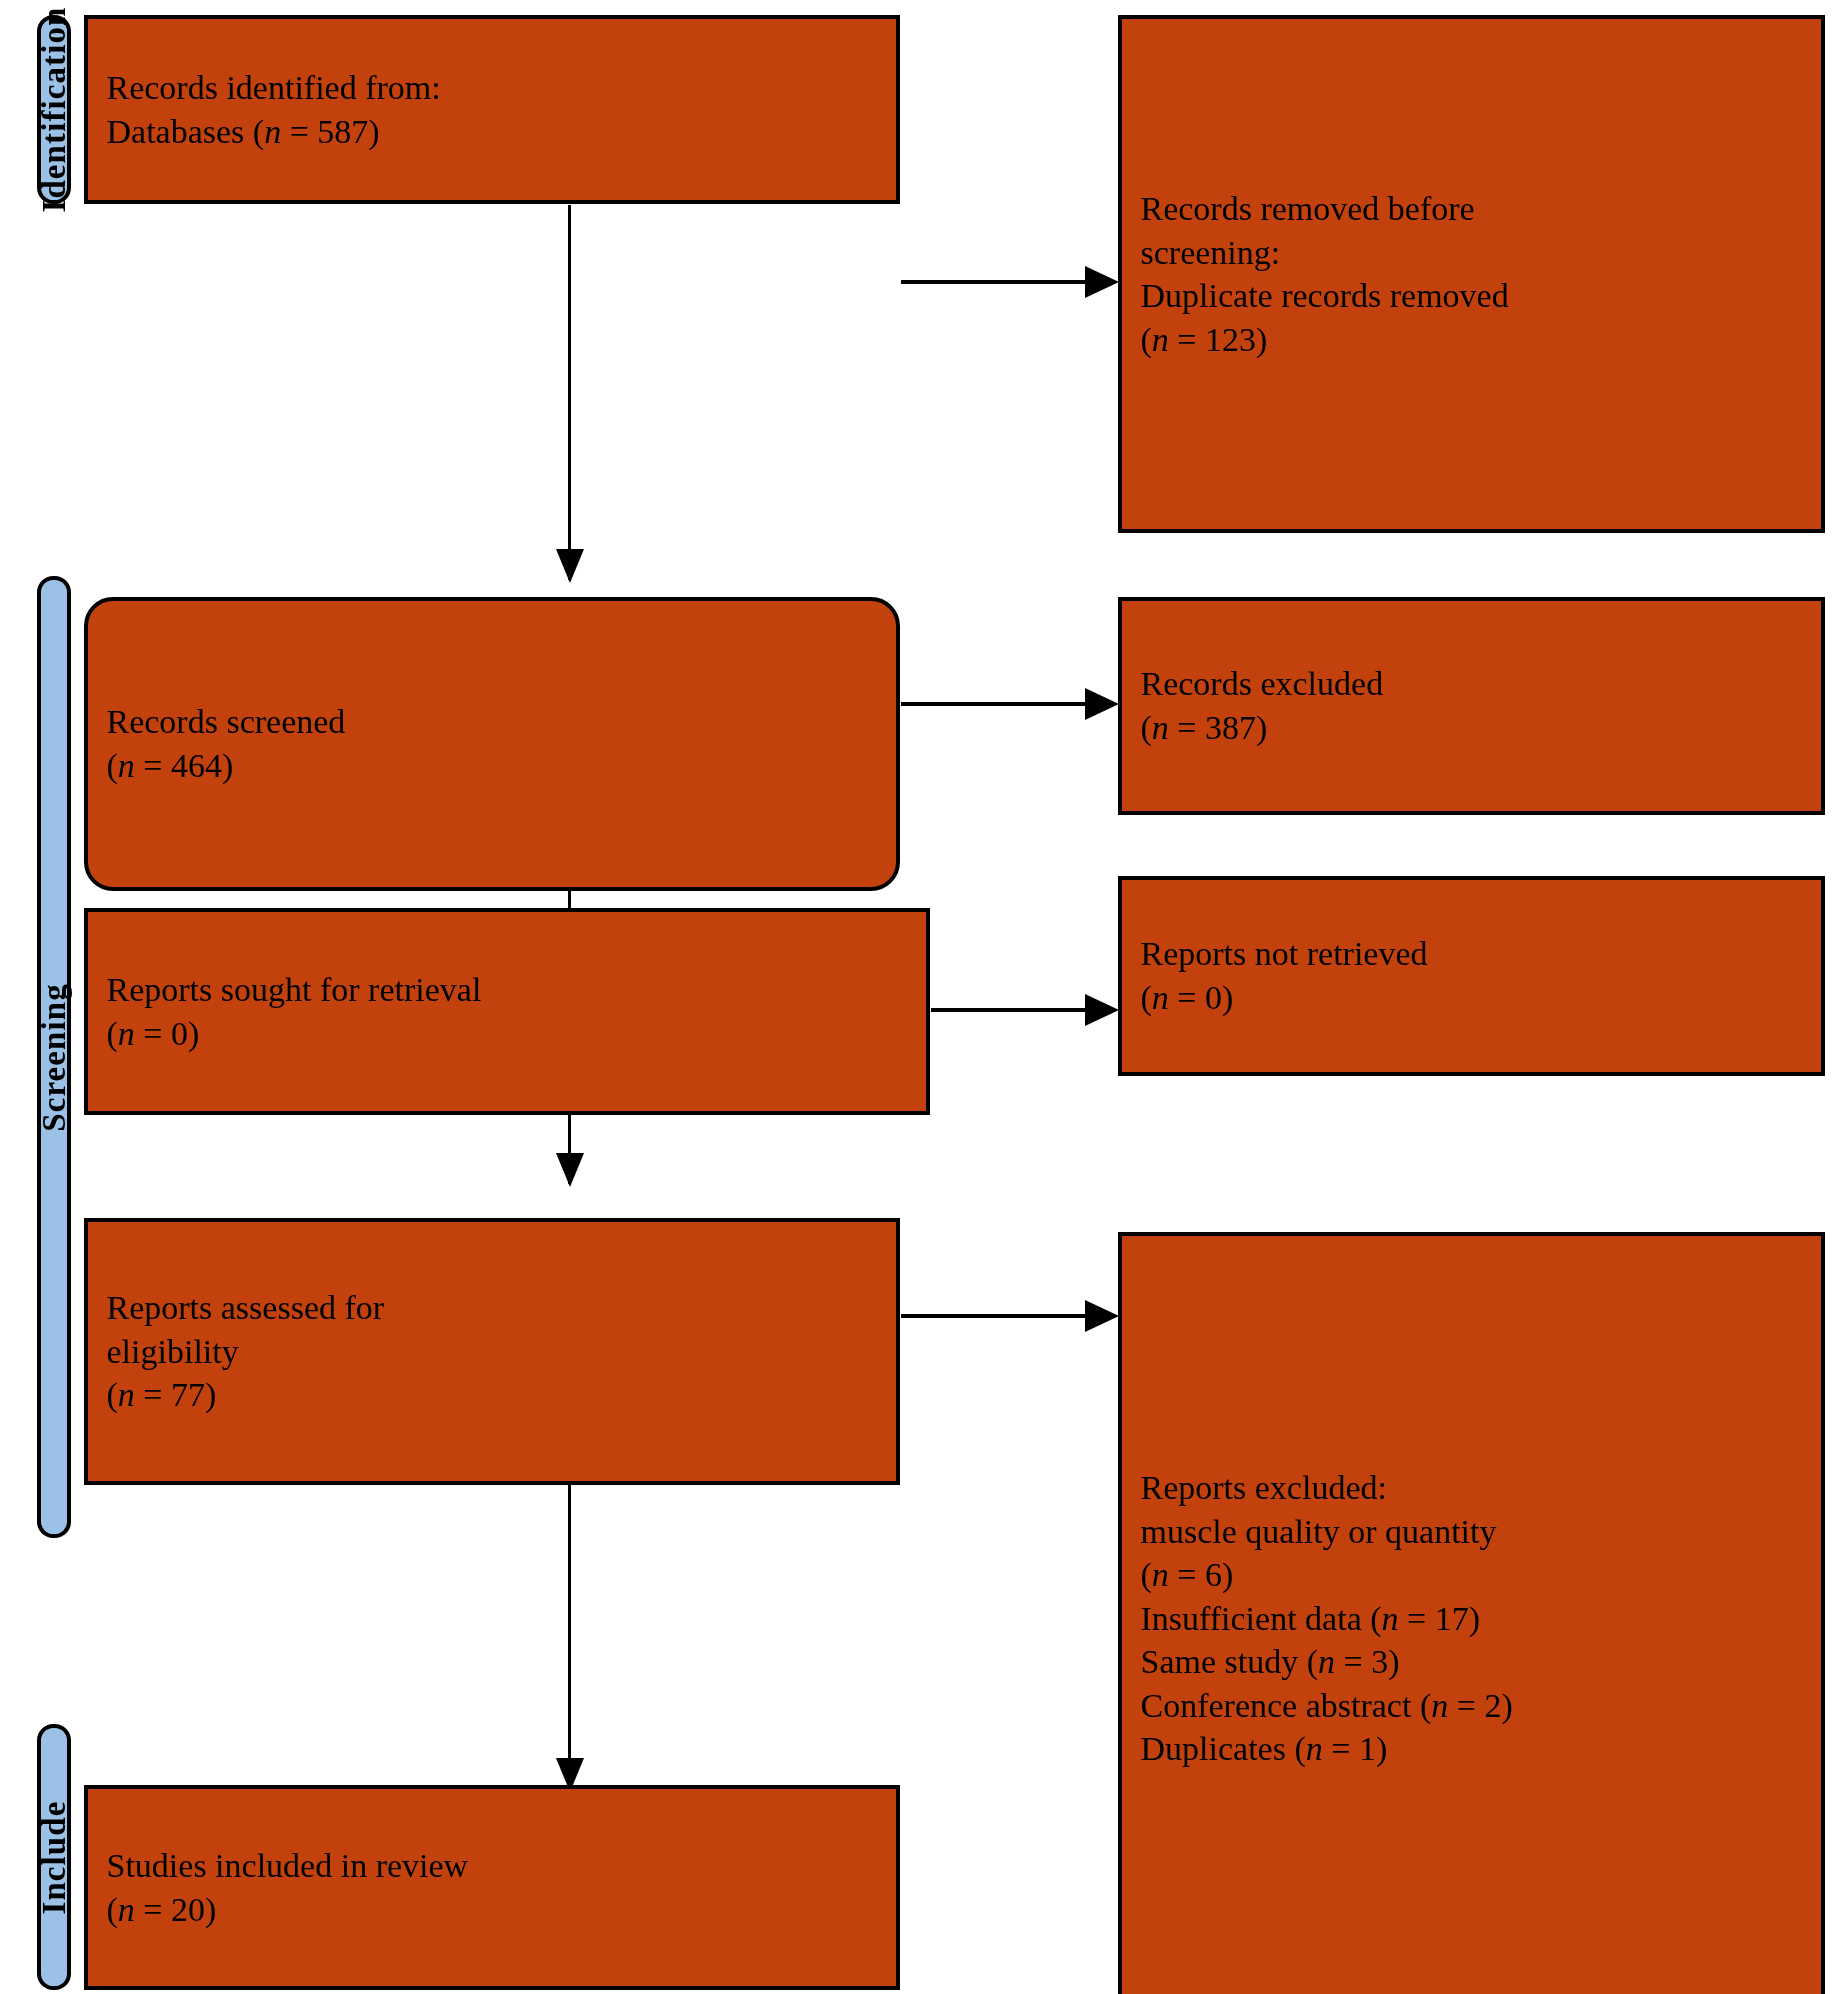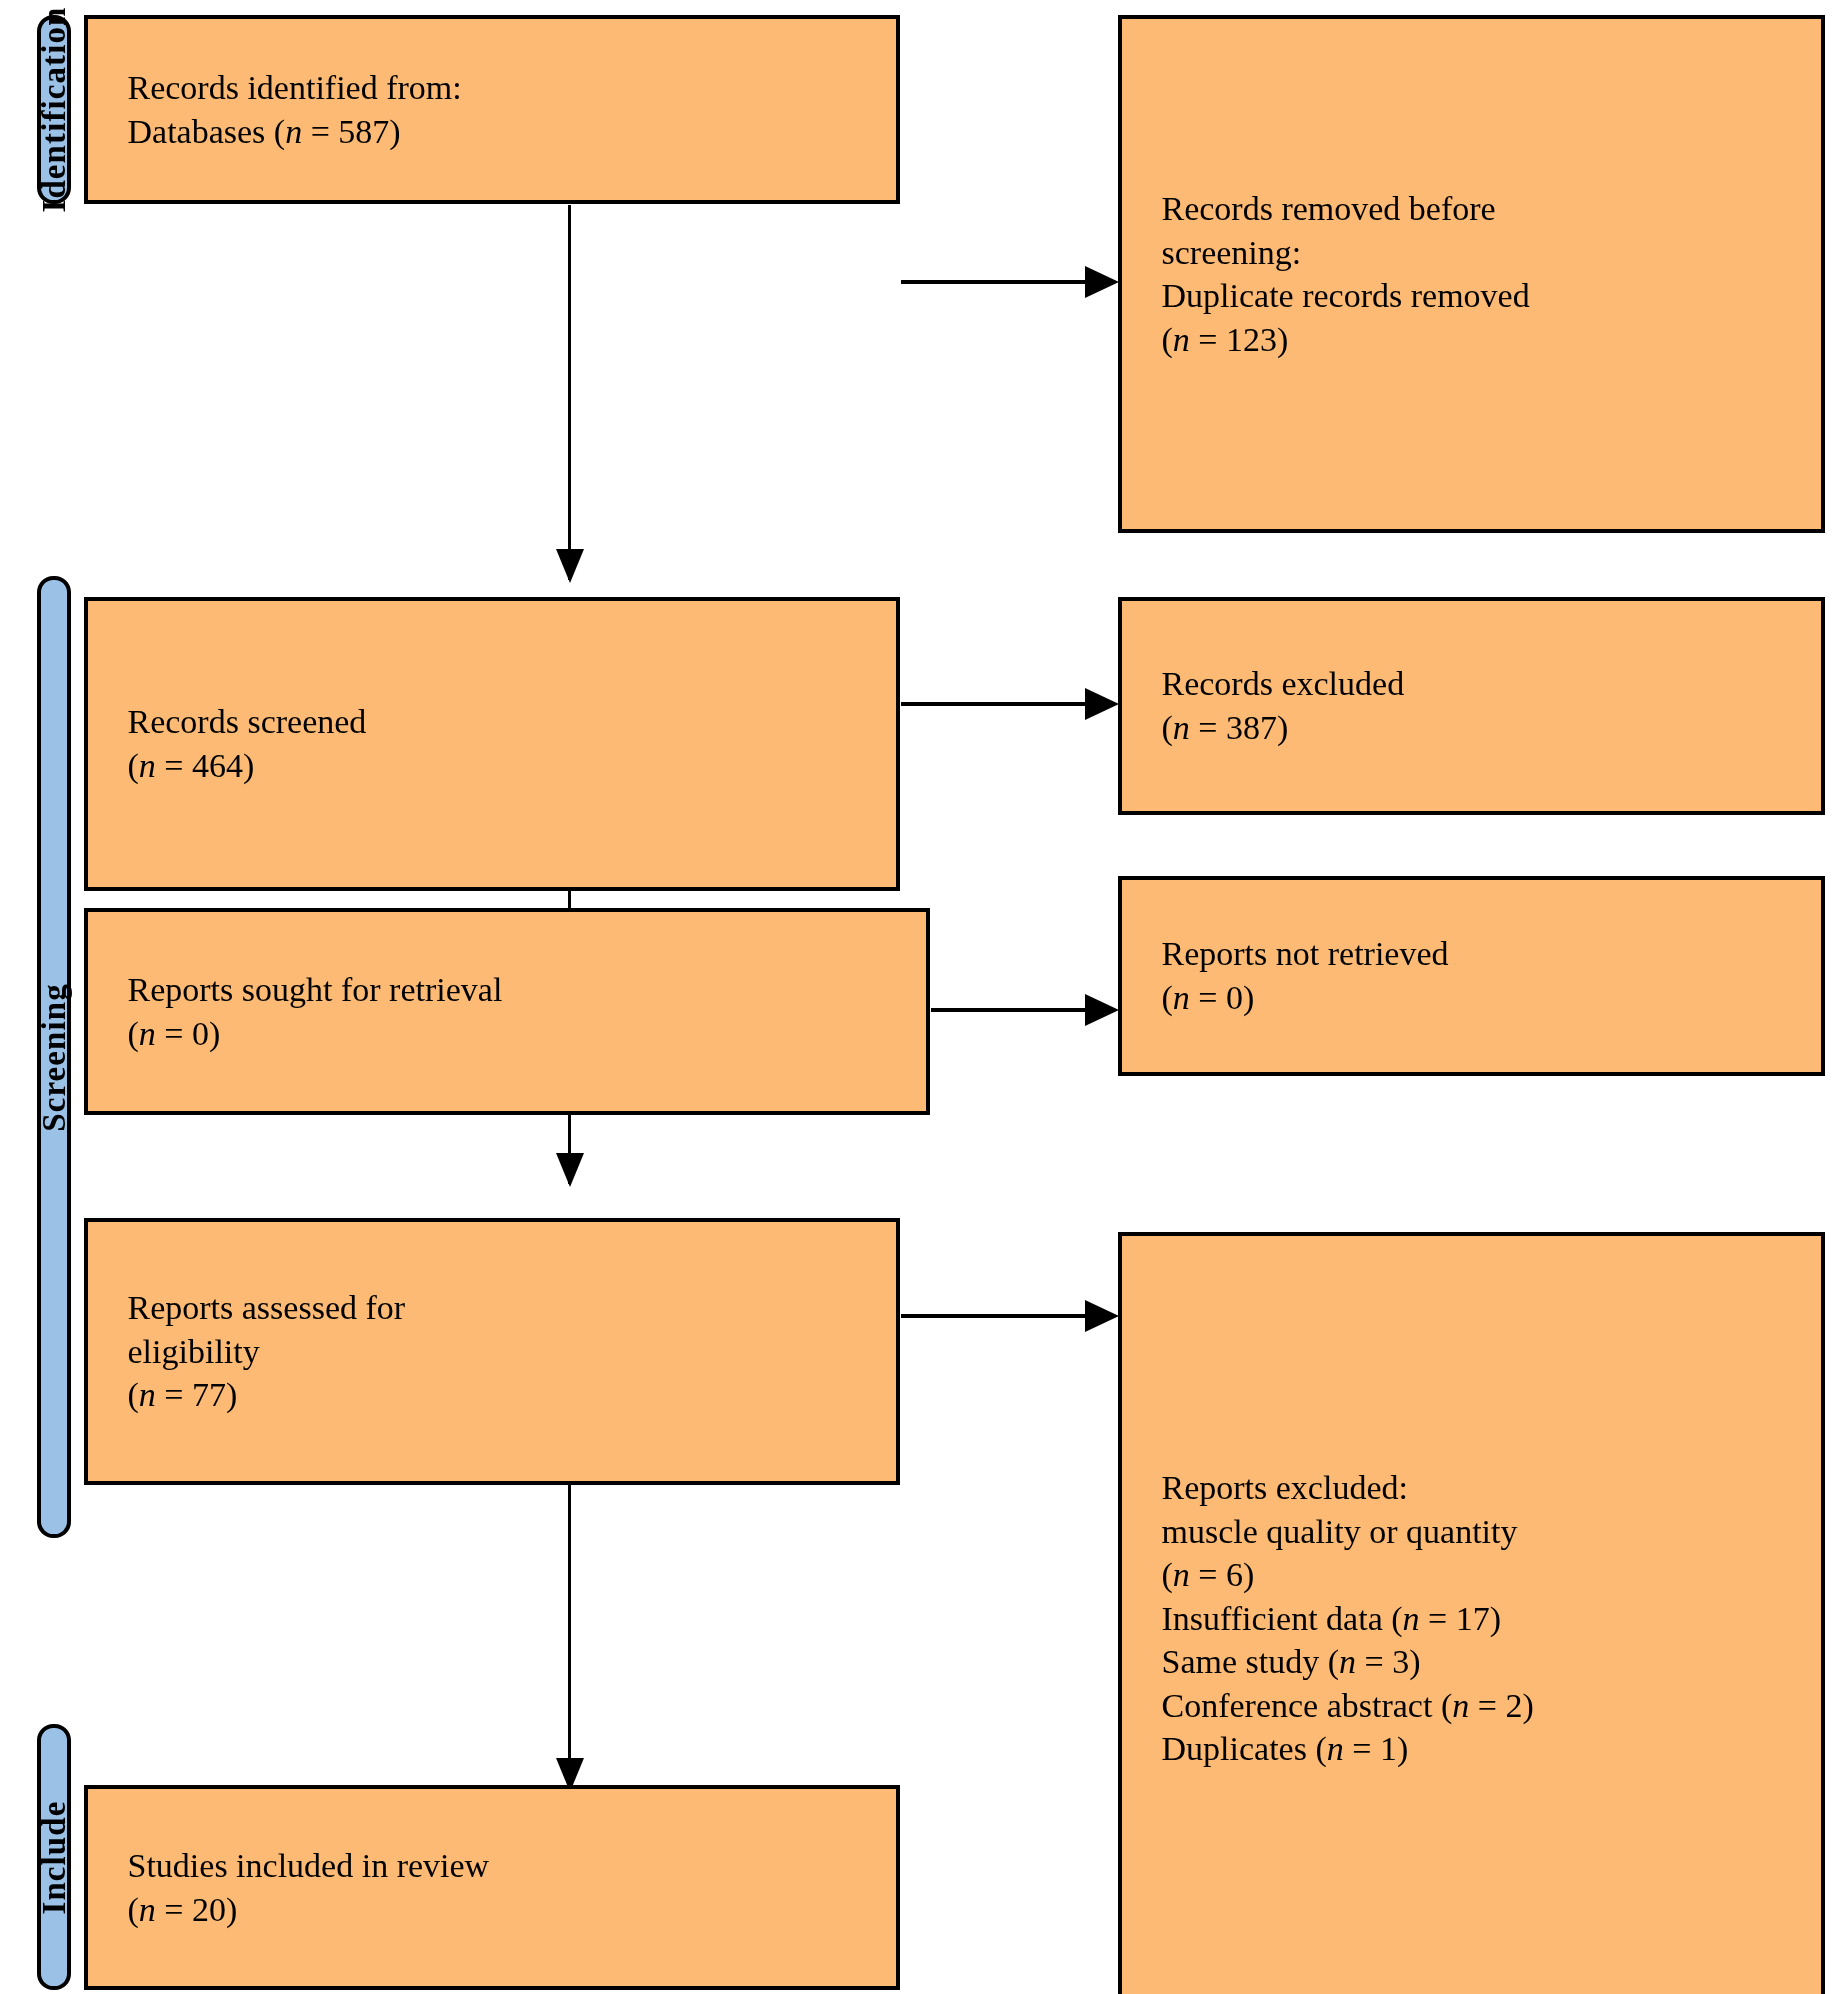--- a/index.html
+++ b/index.html
@@ -25,26 +25,25 @@
     white-space:nowrap;
     font-size:33px;
     font-weight:700;
     letter-spacing:1.1px;
     line-height:1;
   }
 
   
   .flow-box{
     position:absolute;
-    background:#fdba74;
+    background:#c2410c;
     border:4.9px solid #000;
     box-sizing:border-box;
     display:flex;
     align-items:center;
-    padding-left:21px;
   }
   .flow-box .box-text{
     padding:0 18.5px;
     font-size:34px;
     line-height:1.28;
     width:100%;
   }
   .flow-box .box-text .ln{display:block;white-space:nowrap;}
   i.n{font-style:italic;}
 
@@ -96,21 +95,21 @@
       <span class="ln"><span>(</span><i class="n">n</i><span> = 123)</span></span>
     </div>
   </div>
 
   <div class="conn-h" style="left:901px;top:280px;width:184px;"></div>
   <div class="arrow-right" style="left:1085px;top:266px;"></div>
 
   <div class="conn-v" style="left:568px;top:205px;height:375px;"></div>
   <div class="arrow-down" style="left:556px;top:549px;"></div>
 
-  <div class="flow-box" style="left:84px;top:597px;width:816px;height:294px;">
+  <div class="flow-box" style="left:84px;top:597px;width:816px;height:294px;border-radius:29px;">
     <div class="box-text">
       <span class="ln">Records screened</span>
       <span class="ln"><span>(</span><i class="n">n</i><span> = 464)</span></span>
     </div>
   </div>
 
   <div class="flow-box" style="left:1118px;top:597px;width:707px;height:218px;">
     <div class="box-text">
       <span class="ln">Records excluded</span>
       <span class="ln"><span>(</span><i class="n">n</i><span> = 387)</span></span>

